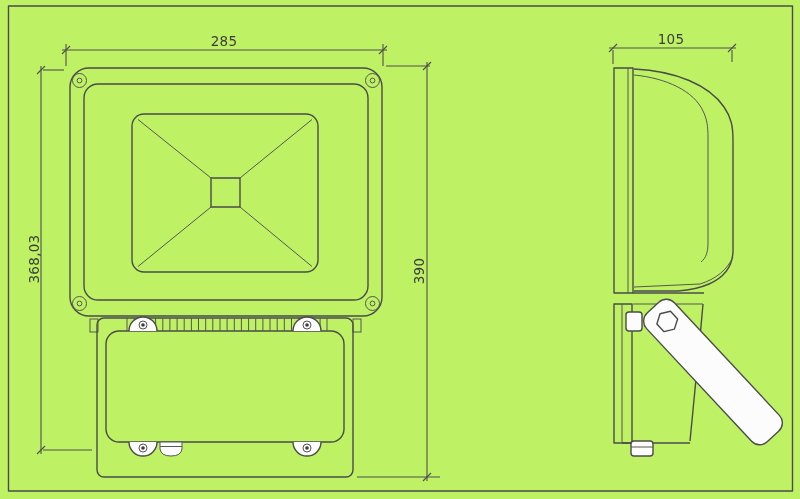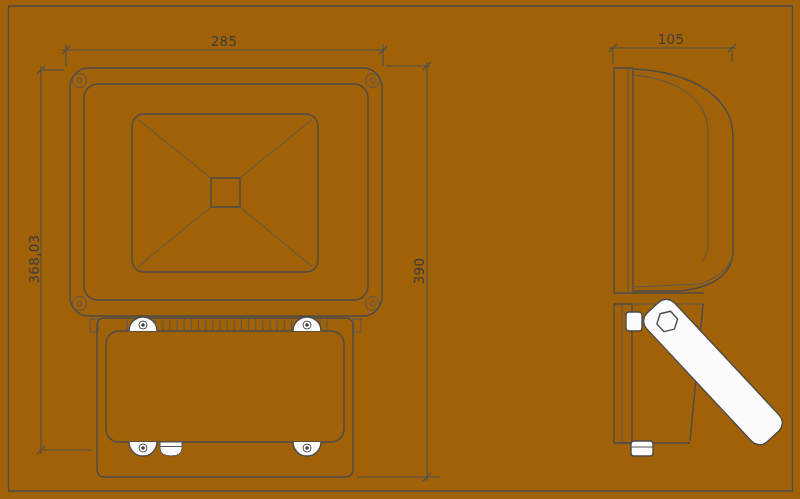--- a/index.html
+++ b/index.html
@@ -1,19 +1,19 @@
 <!DOCTYPE html>
 <html><head>
 <meta charset="utf-8">
 <style>
   html,body{margin:0;padding:0;background:#ffffff;}
   .stage{
     position:relative;
     width:800px;height:499px;
-    background:#a16207;
+    background:#bef264;
     overflow:hidden;
     font-family:"DejaVu Sans",sans-serif;
   }
   svg{position:absolute;left:0;top:0;display:block;}
   .ln{stroke:#4b4b4b;stroke-width:1.4;fill:none;stroke-linejoin:round;stroke-linecap:butt;}
   .thin{stroke:#565656;stroke-width:1;fill:none;}
   .dimln{stroke:#4f4f4f;stroke-width:1.1;fill:none;}
   .fillw{fill:#fcfcfc;}
   .dot{fill:#3d3d3d;stroke:none;}
   .dim-text{font:13.5px "DejaVu Sans",sans-serif;fill:#3c3c3c;letter-spacing:.3px;}

